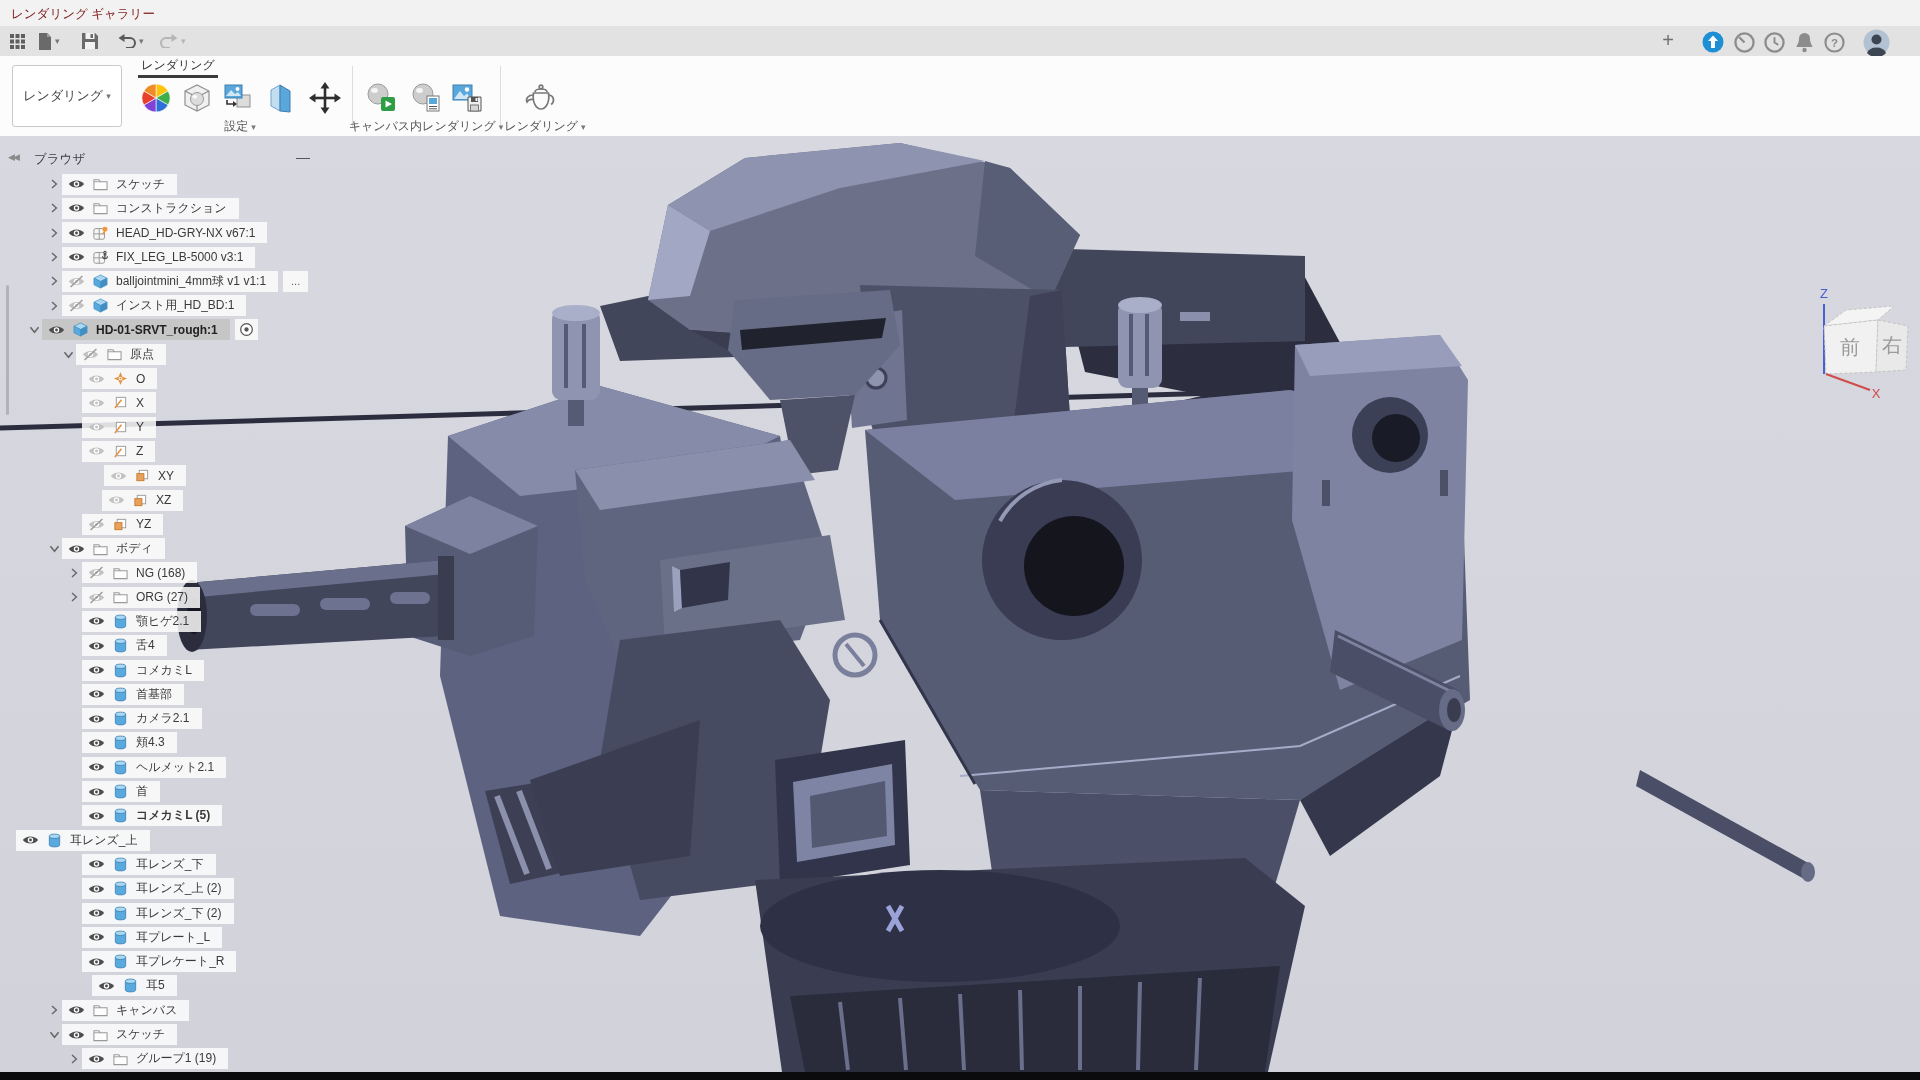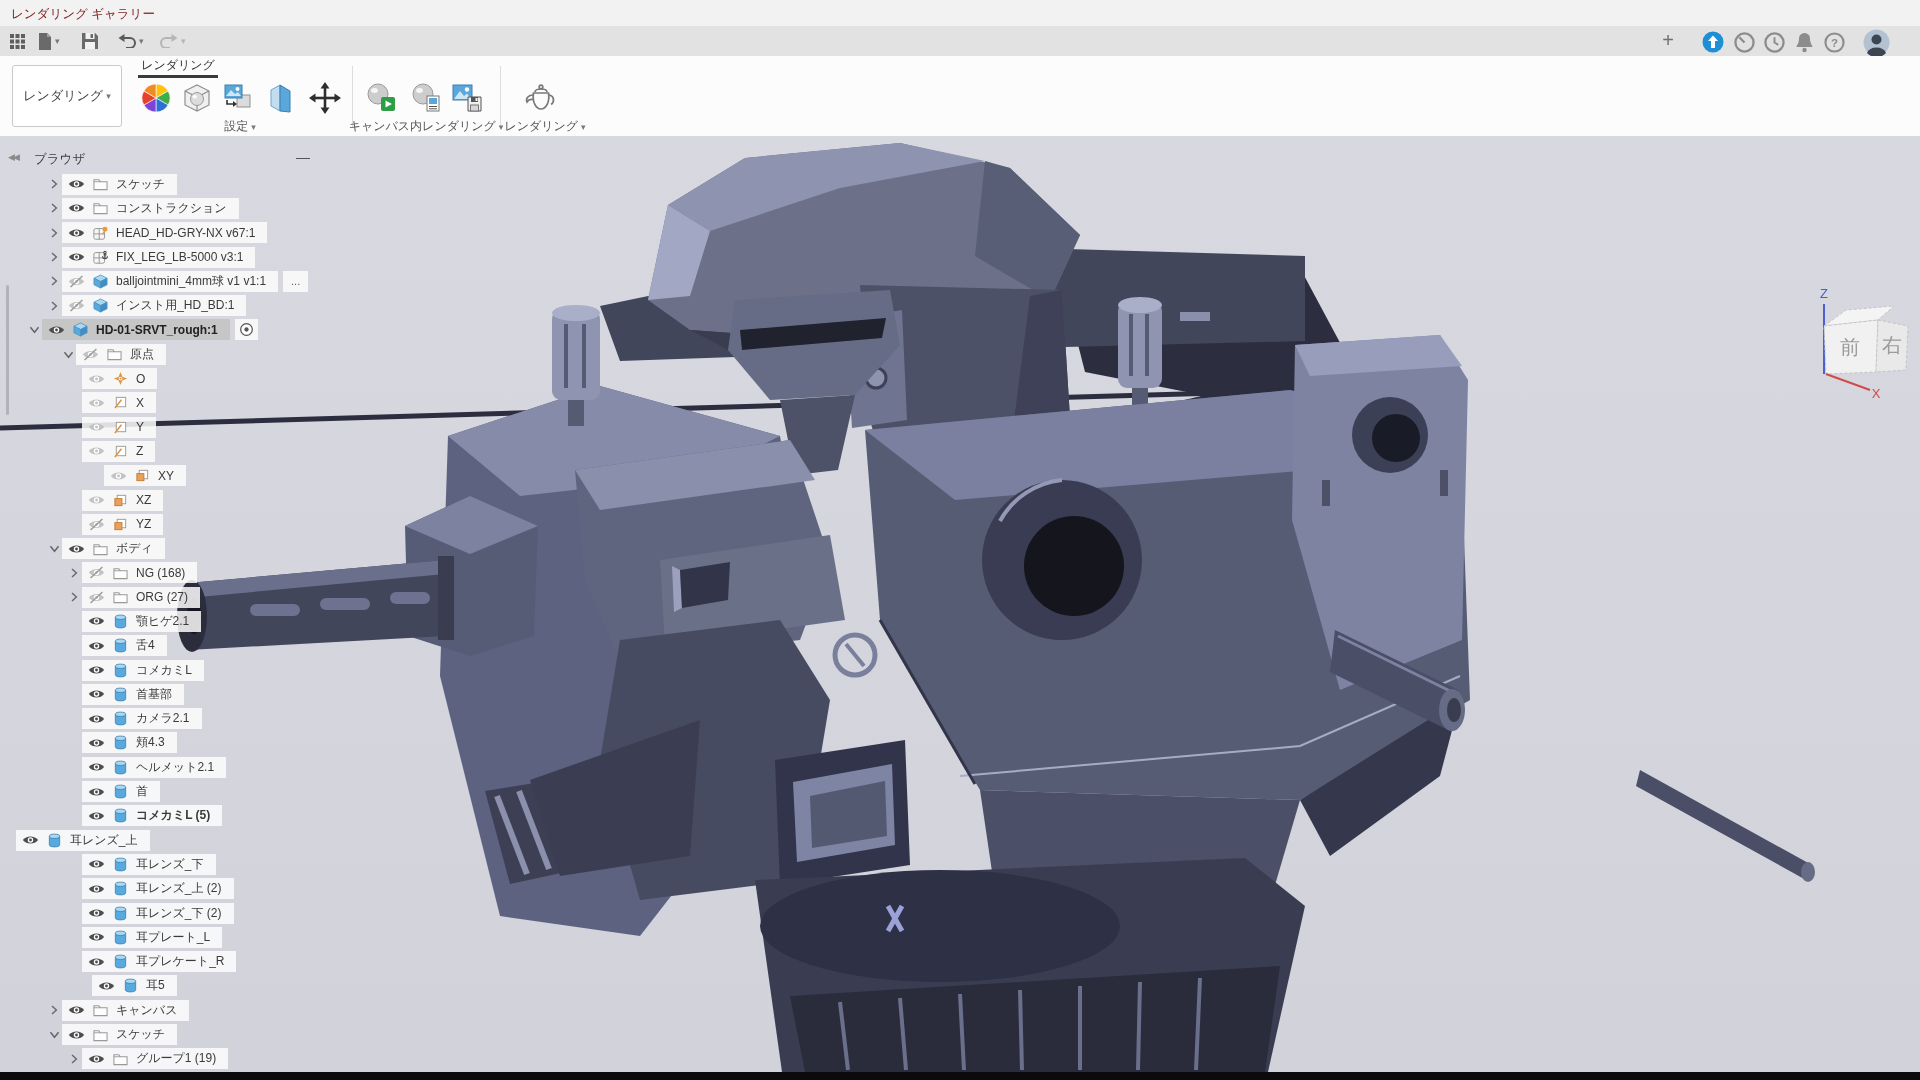--- a/index.html
+++ b/index.html
@@ -714,21 +714,21 @@
       <span class="ticon">
           <svg width="15" height="15" viewBox="0 0 16 16">
             <rect x="4.5" y="2.5" width="9" height="9" fill="#fff" stroke="#9a9a9a"></rect>
             <rect x="2" y="6" width="7.5" height="7.5" fill="#e8a15c" stroke="#c97b2e"></rect>
           </svg>
         </span>
       <span class="tlabel">XY</span>
     </span>
     <span class="extra"></span>
   </div>
-    <div class="row" style="padding-left: 66px;">
+    <div class="row" style="padding-left: 66px; margin-left: 20px;">
     <span class="chev" style="visibility: hidden;"></span>
     <span class="chip">
       <span class="eye">
           <svg width="17" height="12" viewBox="0 0 20 14">
             <path d="M1,7 C5,1.5 15,1.5 19,7 C15,12.5 5,12.5 1,7 Z" fill="#c2c2c2"></path>
             <circle cx="10" cy="7" r="3.2" fill="#fff"></circle>
             <circle cx="10" cy="7" r="1.7" fill="#c2c2c2"></circle>
           </svg>
         </span>
       <span class="ticon">

